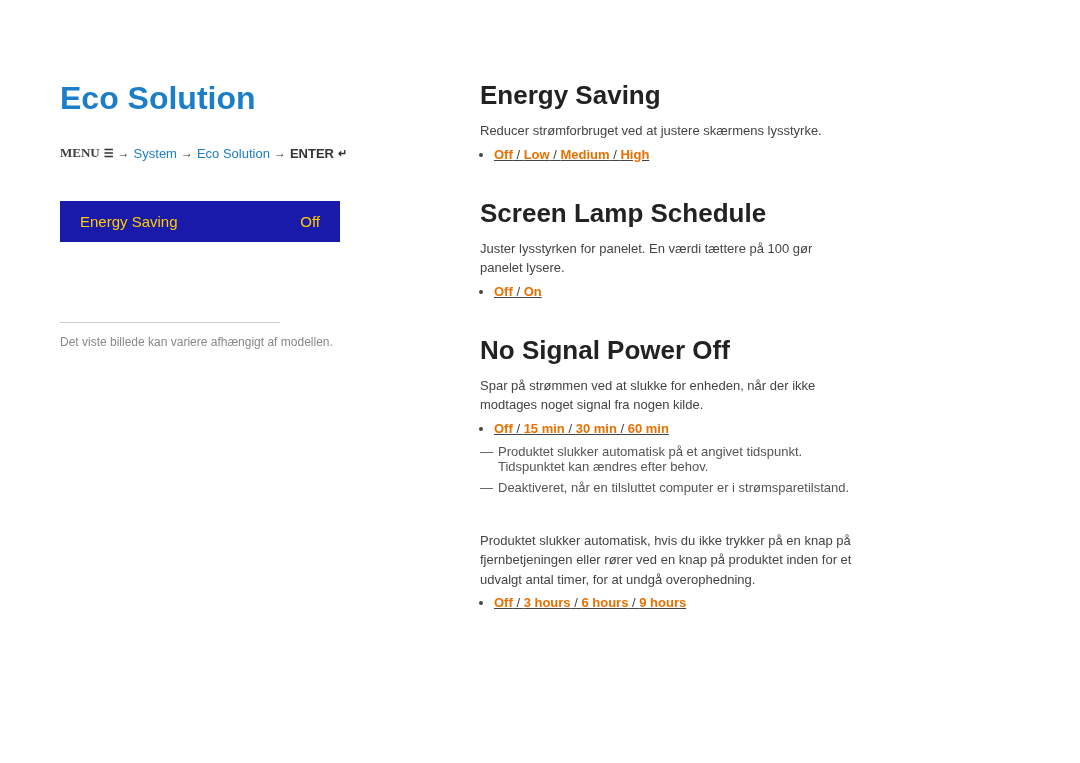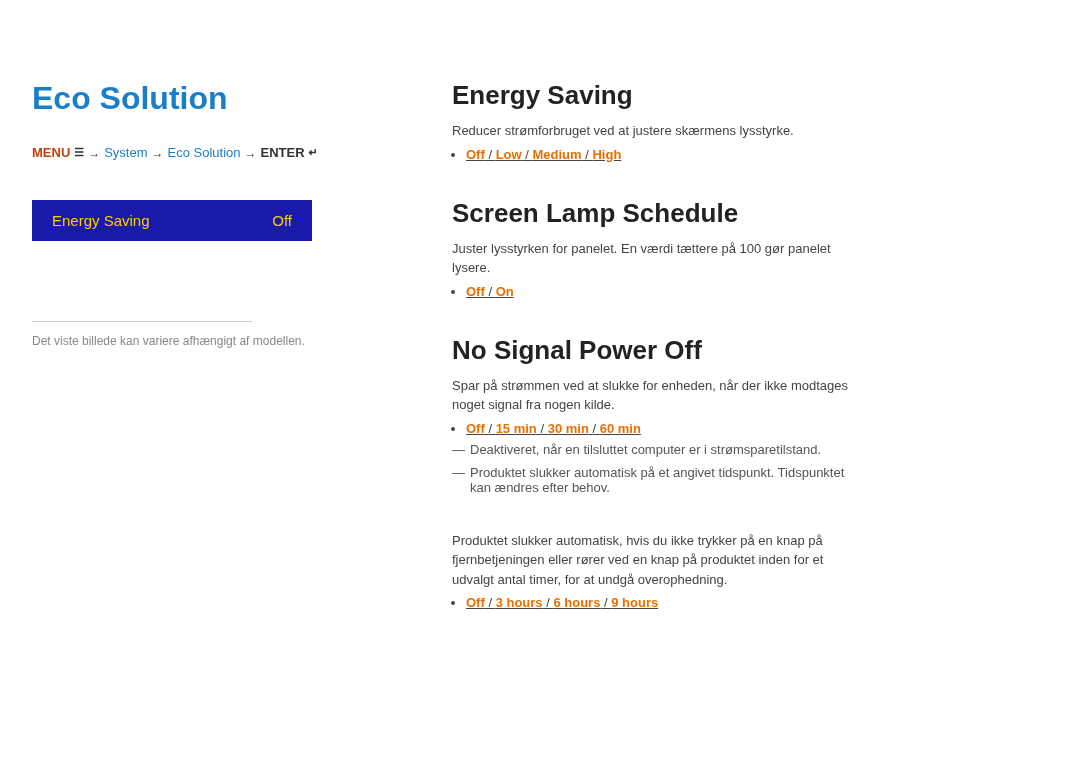--- a/index.html
+++ b/index.html
@@ -14,21 +14,21 @@
       width: 1080px;
       height: 763px;
       overflow: hidden;
       position: relative;
     }
 
     .page-container {
       display: flex;
       width: 912px;
       height: 763px;
-      padding: 80px 60px 60px 32px;
+      padding: 80px 60px 60px 60px;
     }
 
     
     .left-panel {
       width: 360px;
       flex-shrink: 0;
       padding-right: 40px;
     }
 
     .eco-solution-title {
@@ -43,21 +43,22 @@
       color: #333;
       margin-bottom: 40px;
       display: flex;
       align-items: center;
       gap: 4px;
       flex-wrap: wrap;
     }
 
     .breadcrumb-menu {
       font-weight: 600;
-      color: #c2410c;
+      color: #404040;
+      font-family: Liberation Serif, serif;
     }
 
     .breadcrumb-arrow {
       color: #333;
       font-size: 12px;
     }
 
     .breadcrumb-system {
       color: #1a7ec8;
     }
@@ -220,22 +221,22 @@
     </div>
 
     <div class="section">
       <h2 class="section-title">No Signal Power Off</h2>
       <p class="section-desc">Spar på strømmen ved at slukke for enheden, når der ikke modtages noget signal fra nogen kilde.</p>
       <ul class="section-options">
         <li>
           <span class="option-highlight">Off</span><span class="option-normal"> / </span><span class="option-highlight">15 min</span><span class="option-normal"> / </span><span class="option-highlight">30 min</span><span class="option-normal"> / </span><span class="option-highlight">60 min</span>
         </li>
       </ul>
+      <p class="note-dash" style="margin-top:8px;">Produktet slukker automatisk på et angivet tidspunkt. Tidspunktet kan ændres efter behov.</p>
       <p class="note-dash">Deaktiveret, når en tilsluttet computer er i strømsparetilstand.</p>
-      <p class="note-dash" style="margin-top:8px;">Produktet slukker automatisk på et angivet tidspunkt. Tidspunktet kan ændres efter behov.</p>
     </div>
 
     <div class="section">
       <p class="section-desc">Produktet slukker automatisk, hvis du ikke trykker på en knap på fjernbetjeningen eller rører ved en knap på produktet inden for et udvalgt antal timer, for at undgå overophedning.</p>
       <ul class="section-options">
         <li>
           <span class="option-highlight">Off</span><span class="option-normal"> / </span><span class="option-highlight">3 hours</span><span class="option-normal"> / </span><span class="option-highlight">6 hours</span><span class="option-normal"> / </span><span class="option-highlight">9 hours</span>
         </li>
       </ul>
     </div>

